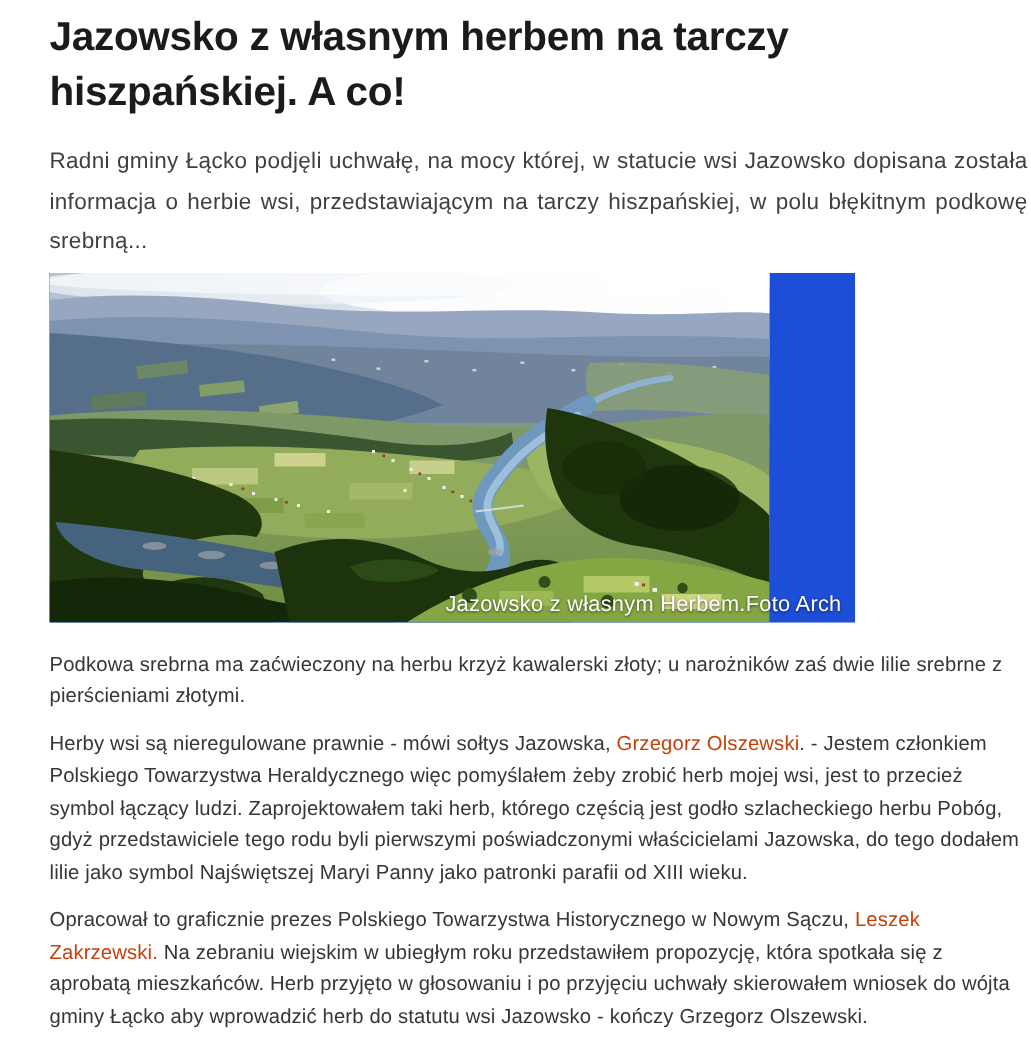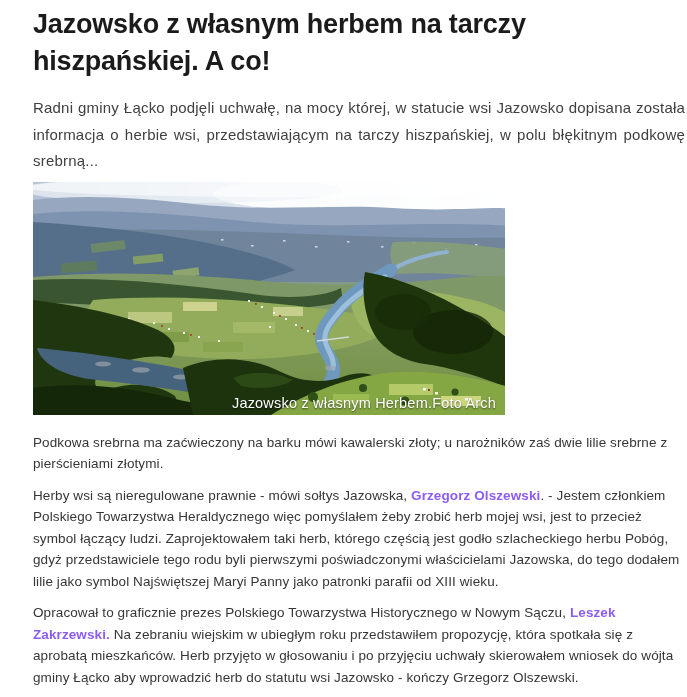--- a/index.html
+++ b/index.html
@@ -3,29 +3,29 @@
 <meta charset="utf-8">
 <style>
   html,body{margin:0;padding:0;background:#ffffff;}
   body{width:687px;height:697px;overflow:hidden;
        font-family:"Liberation Sans","DejaVu Sans",sans-serif;}
   .page{padding:2px 18px 0 33px;width:652px;}
   h1.headline{margin:4px 0 15px 0;font-size:27px;line-height:37px;
       font-weight:800;color:#1b1b1b;letter-spacing:-0.2px;}
   p.lead{margin:0 0 7px 0;font-size:15px;line-height:26.5px;color:#404040;
       text-align:justify;letter-spacing:0.2px;}
-  figure.photo{position:relative;margin:6px 0 17px 0;width:472px;height:233px;
-      background:#0369a1;overflow:hidden;}
+  figure.photo{position:relative;margin:6px 0 17px 0;width:537px;height:233px;
+      background:#1d4ed8;overflow:hidden;}
   figure.photo svg{display:block;}
   figcaption.caption{position:absolute;right:9px;bottom:4px;color:#ffffff;
       font-size:14.5px;letter-spacing:0.2px;
       text-shadow:0 1px 2px rgba(0,0,0,0.6);white-space:nowrap;}
   .body-text p{margin:0 0 10px 0;font-size:13.5px;line-height:21.5px;
       color:#363636;letter-spacing:0.1px;}
-  .body-text b{font-weight:700;color:#8b5cf6;}
+  .body-text b{font-weight:400;color:#c2410c;}
 </style>
 </head>
 <body>
 
 <div class="page">
 
   <h1 class="headline">Jazowsko z własnym herbem na tarczy hiszpańskiej. A co!</h1>
 
   <p class="lead">Radni gminy Łącko podjęli uchwałę, na mocy której, w statucie wsi Jazowsko dopisana została informacja o herbie wsi, przedstawiającym na tarczy hiszpańskiej, w polu błękitnym podkowę srebrną...</p>
 
@@ -171,18 +171,18 @@
         <rect x="402" y="210" width="3" height="2.5" fill="#f4f3ee"></rect>
         <rect x="432" y="216" width="3" height="2.5" fill="#f4f3ee"></rect>
         <rect x="395" y="207" width="2" height="2" fill="#a33b2a"></rect>
       </g>
       <ellipse cx="250" cy="5" rx="260" ry="10" fill="#ffffff" opacity="0.55"></ellipse>
     </svg>
     <figcaption class="caption">Jazowsko z własnym Herbem.Foto Arch</figcaption>
   </figure>
 
   <div class="body-text">
-      <p><span>Podkowa srebrna ma zaćwieczony na barku mówi kawalerski złoty; u narożników zaś dwie lilie srebrne z pierścieniami złotymi.</span></p>
+      <p><span>Podkowa srebrna ma zaćwieczony na herbu krzyż kawalerski złoty; u narożników zaś dwie lilie srebrne z pierścieniami złotymi.</span></p>
       <p><span>Herby wsi są nieregulowane prawnie - mówi sołtys Jazowska, </span><b>Grzegorz Olszewski</b><span>. - Jestem członkiem Polskiego Towarzystwa Heraldycznego więc pomyślałem żeby zrobić herb mojej wsi, jest to przecież symbol łączący ludzi. Zaprojektowałem taki herb, którego częścią jest godło szlacheckiego herbu Pobóg, gdyż przedstawiciele tego rodu byli pierwszymi poświadczonymi właścicielami Jazowska, do tego dodałem lilie jako symbol Najświętszej Maryi Panny jako patronki parafii od XIII wieku.</span></p>
       <p><span>Opracował to graficznie prezes Polskiego Towarzystwa Historycznego w Nowym Sączu, </span><b>Leszek Zakrzewski.</b><span> Na zebraniu wiejskim w ubiegłym roku przedstawiłem propozycję, która spotkała się z aprobatą mieszkańców. Herb przyjęto w głosowaniu i po przyjęciu uchwały skierowałem wniosek do wójta gminy Łącko aby wprowadzić herb do statutu wsi Jazowsko - kończy Grzegorz Olszewski.</span></p>
     </div>
 
 </div>
 
 </body></html>

